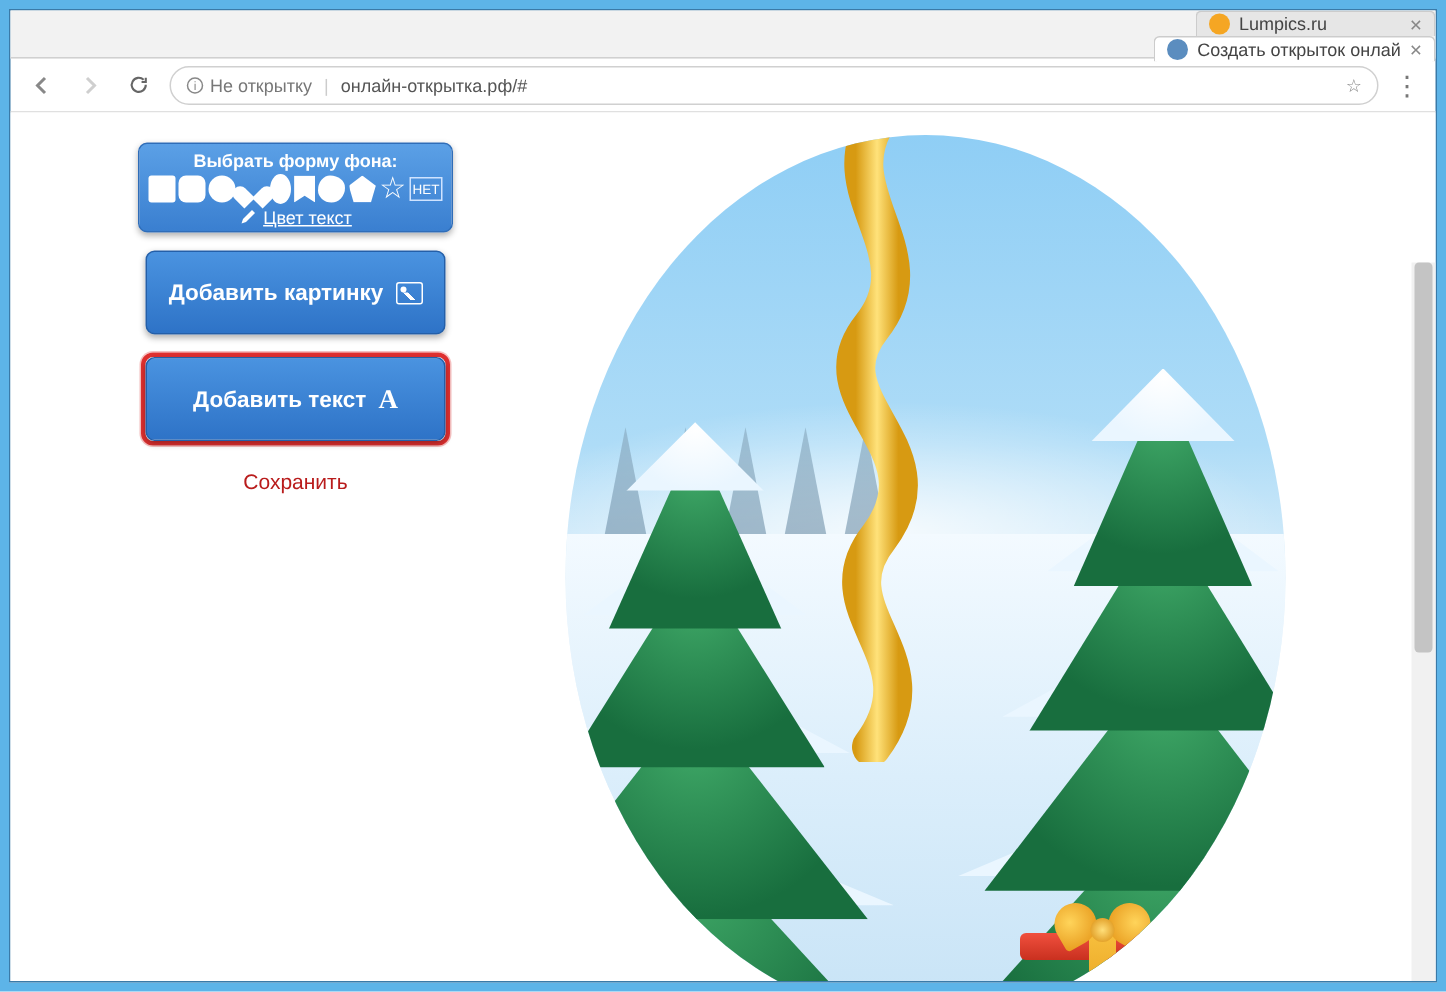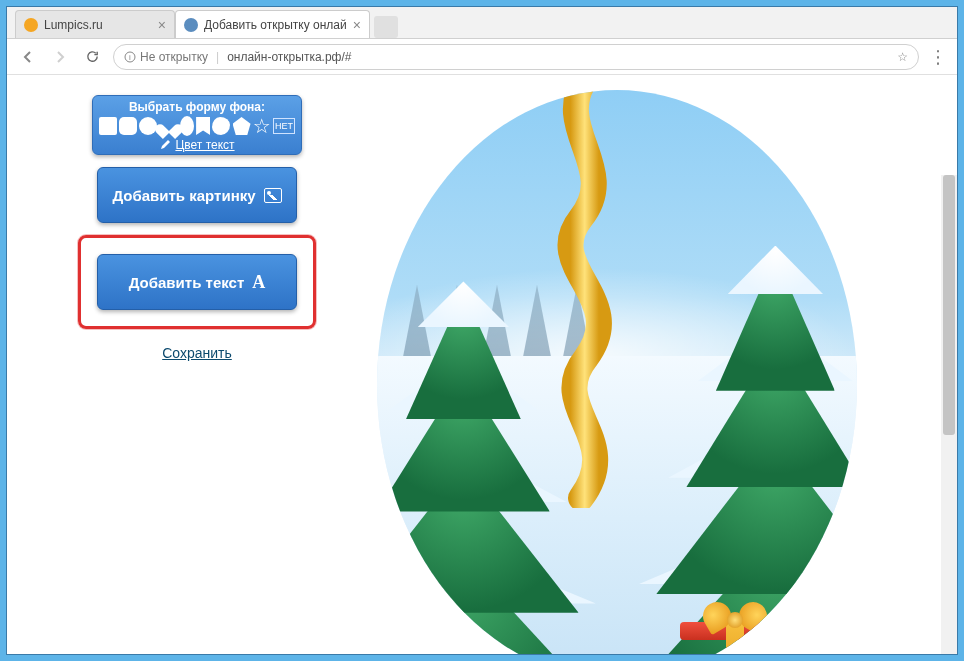--- a/index.html
+++ b/index.html
@@ -10,21 +10,21 @@
 .titlebar { height: 28px; background: #fff; display: flex; align-items: stretch; justify-content: flex-end; border-bottom: 1px solid #d0d0d0; }
 .tb-spacer { flex: 1; }
 .tb-user { width: 40px; background: #c8c8c8; color: #fff; font-size: 10px; display:flex; align-items:center; justify-content:center; }
 .tb-btn { width: 44px; display:flex; align-items:center; justify-content:center; border-left:1px solid #e0e0e0; cursor:pointer; }
 .tb-btn.min::before { content:""; width:10px; border-bottom:1px solid #333; }
 .tb-btn.max::before { content:""; width:10px; height:10px; border:1px solid #333; }
 .tb-btn.close { background:#d6412b; }
 .tb-btn.close svg { stroke:#fff; }
 
 
-.tabstrip { height: 32px; background: #f2f2f2; display:flex; align-items:flex-end; padding-left: 8px; gap: 0; border-bottom: 1px solid #d0d0d0; }
+.tabstrip { height: 32px; background: #f2f2f2; display:flex; align-items:flex-end; padding-left: 8px; gap: 0; border-bottom: 1px solid #d0d0d0; flex-direction: column; }
 .tab { height: 28px; min-width: 160px; background: #fff; border: 1px solid #ccc; border-bottom: none; border-radius: 4px 4px 0 0; display:flex; align-items:center; padding: 0 8px; gap:6px; font-size: 12px; color:#444; }
 .tab.inactive { background:#e6e6e6; }
 .tab .favicon { width:14px; height:14px; border-radius:50%; }
 .tab .close-x { margin-left:auto; color:#888; font-size:14px; cursor:pointer; }
 .newtab { width:24px; height:22px; background:#e0e0e0; margin-left:4px; border-radius:3px; display:flex; align-items:center; justify-content:center; color:#555; font-size:16px; cursor:pointer; }
 
 
 .addrrow { height: 36px; display:flex; align-items:center; padding: 0 10px; gap:10px; border-bottom:1px solid #e0e0e0; }
 .navbtn { width:22px; height:22px; display:flex; align-items:center; justify-content:center; color:#888; cursor:pointer; }
 .addrbar { flex:1; height:26px; border:1px solid #d0d0d0; border-radius:13px; display:flex; align-items:center; padding:0 10px; gap:8px; font-size:12px; color:#555; }
@@ -54,23 +54,23 @@
 .sh-star { background:none; color:#fff; font-size:20px; line-height:18px; }
 .sh-none { background:none; border:1px solid #cfe3ff; width:22px; height:16px; font-size:9px; display:flex; align-items:center; justify-content:center; }
 .color-row { display:flex; align-items:center; justify-content:center; gap:4px; font-size:12px; text-decoration:underline; cursor:pointer; }
 
 .big-btn { width:200px; height:56px; background:linear-gradient(#4a93e0,#2e73c7); border:1px solid #245fa8; border-radius:6px; color:#fff; font-size:15px; font-weight:bold; display:flex; align-items:center; justify-content:center; gap:8px; cursor:pointer; box-shadow:0 2px 4px rgba(0,0,0,.3); }
 .btn-icon { width:18px; height:15px; border:1.5px solid #fff; border-radius:2px; position:relative; }
 .btn-icon::before { content:""; position:absolute; left:2px; top:2px; width:4px; height:4px; border-radius:50%; background:#fff; }
 .btn-icon::after { content:""; position:absolute; left:2px; right:2px; bottom:2px; height:5px; background:linear-gradient(45deg,transparent 40%,#fff 40% 60%,transparent 60%); }
 .A-icon { font-family:serif; font-weight:bold; font-size:18px; }
 
-.highlight-wrap { border:3px solid #e03030; border-radius:8px; padding:16px; box-shadow:0 0 0 1px rgba(224,48,48,.3); }
-
-.save-link { color:#0c4a6e; font-size:14px; text-decoration:underline; cursor:pointer; margin:4px 0; }
+.highlight-wrap { border:3px solid #e03030; border-radius:8px; padding:0; box-shadow:0 0 0 1px rgba(224,48,48,.3); }
+
+.save-link { color:#b91c1c; font-size:14px; cursor:pointer; margin:4px 0; }
 
 
 .canvas-area { position:absolute; left:370px; top:15px; width:480px; height:590px; }
 .oval { width:100%; height:100%; border-radius:50%; overflow:hidden; position:relative; background:linear-gradient(#8fcef5 0%,#aedcf7 35%,#eaf4fb 55%,#d8ecf8 100%); }
 .help-badge { position:absolute; right:125px; top:20px; width:28px; height:28px; border-radius:50%; background:rgba(255,255,255,.35); color:#fff; font-weight:bold; display:flex; align-items:center; justify-content:center; font-size:18px; cursor:pointer; z-index:50; }
 
 
 .snow-ground { position:absolute; left:0; right:0; bottom:0; height:55%; background:linear-gradient(#f3faff 0%,#dbeefb 50%,#c7e3f6 100%); }
 .haze { position:absolute; left:0; right:0; top:30%; height:30%; background:radial-gradient(ellipse at 45% 50%, rgba(255,255,255,.8), rgba(255,255,255,0) 70%); }
 .bg-trees { position:absolute; left:5%; right:55%; top:33%; height:14%; display:flex; gap:8px; opacity:.6; }
@@ -112,21 +112,21 @@
 <div class="window">
 
   <div class="tabstrip">
     <div class="tab inactive">
       <span class="favicon" style="background:#f5a623"></span>
       <span>Lumpics.ru</span>
       <span class="close-x">×</span>
     </div>
     <div class="tab">
       <span class="favicon" style="background:#5b8dbf"></span>
-      <span>Добавить открытку онлай</span>
+      <span>Создать открыток онлай</span>
       <span class="close-x">×</span>
     </div>
     <div class="newtab"></div>
   </div>
 
   <div class="addrrow">
     <div class="navbtn">
       <svg width="16" height="16" viewBox="0 0 16 16">
           <path d="M10 3 L5 8 L10 13" stroke="#888" stroke-width="2" fill="none"></path>
         </svg>

